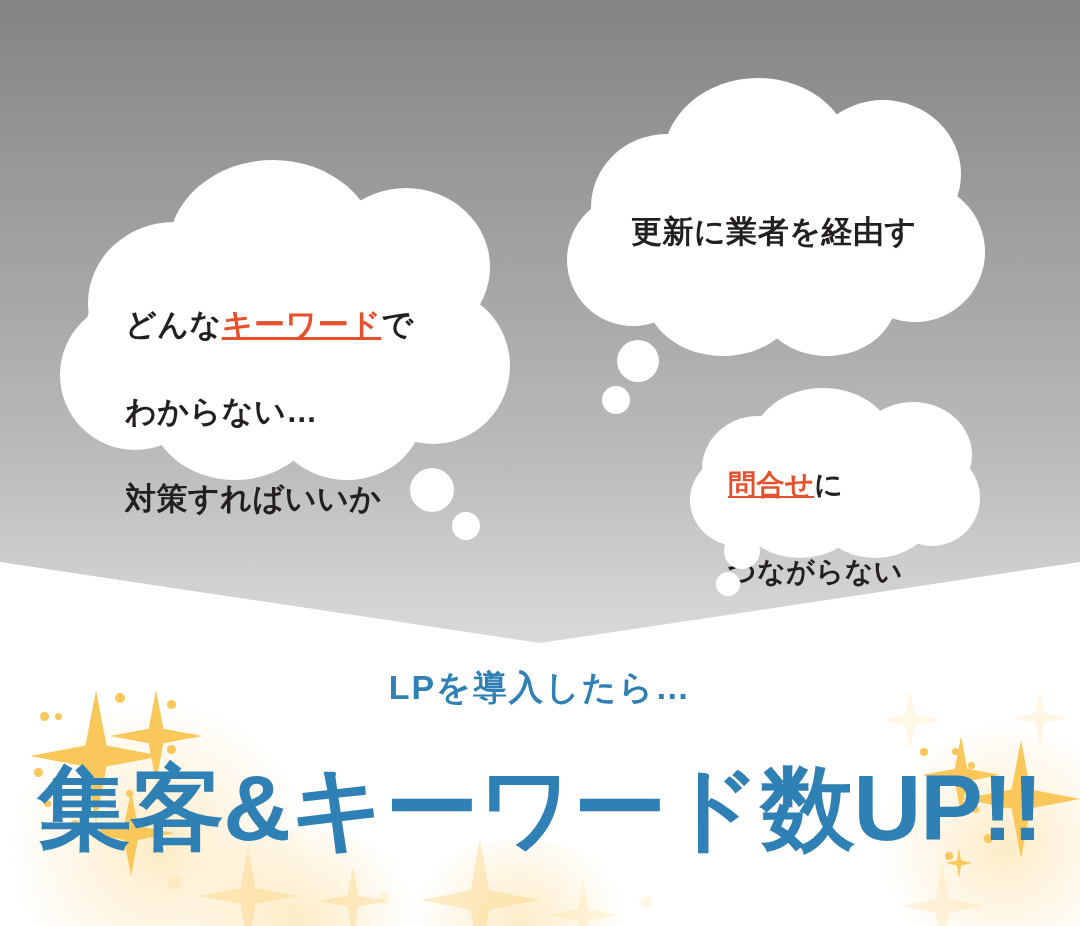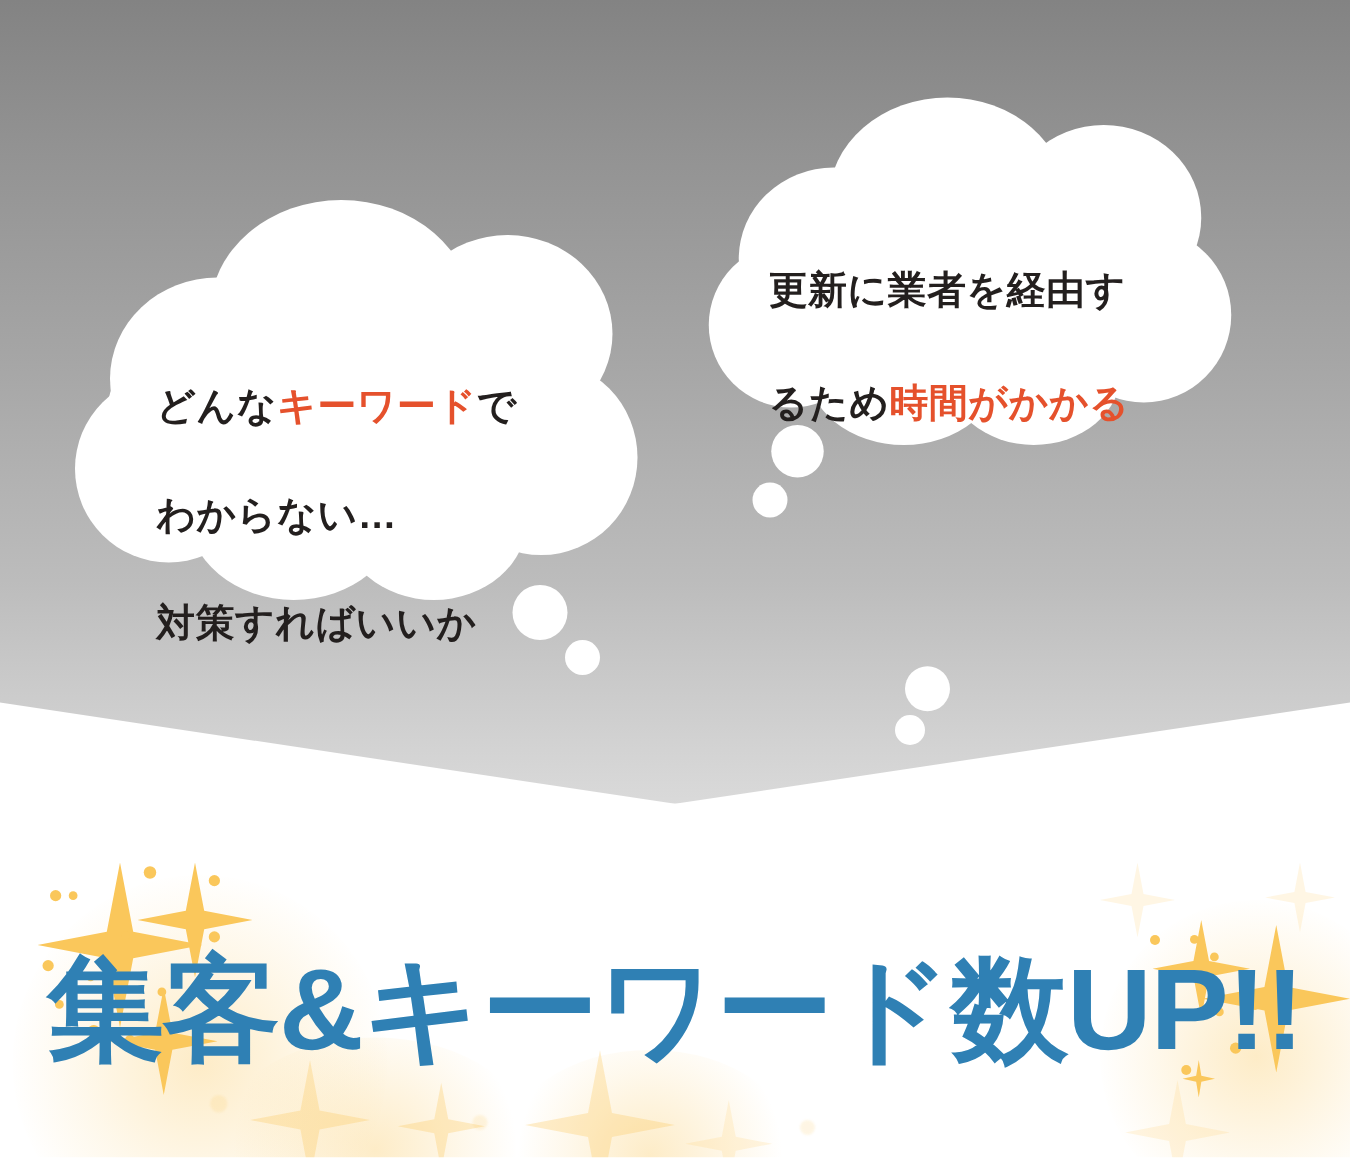--- a/index.html
+++ b/index.html
@@ -69,33 +69,33 @@
     border-radius: 48% 52% 50% 50% / 50%;
   }
   .bubble .txt {
     position: absolute;
     z-index: 3;
     color: #231f1e;
     font-weight: 700;
     line-height: 1.36;
     white-space: pre-line;
   }
-  .hl-orange { color: #e5512c; }
+  .hl-orange { color: #e5512c; text-decoration: underline; }
 
   
   #bubbleA { left: 60px; top: 160px; width: 450px; height: 320px; }
   #bubbleA .txt {
     left: 65px; top: 100px; width: 340px;
     font-size: 31px; letter-spacing: 0.5px; line-height: 1.40;
   }
 
   
   #bubbleB { left: 567px; top: 78px; width: 418px; height: 280px; }
   #bubbleB .txt {
-    left: 48px; top: 86px; width: 340px;
+    left: 64px; top: 86px; width: 340px;
     font-size: 31px; letter-spacing: 0.5px; line-height: 1.46;
   }
 
   
   #bubbleC { left: 690px; top: 388px; width: 290px; height: 170px; }
   #bubbleC .txt {
     left: 38px; top: 32px; width: 240px;
     font-size: 28px; letter-spacing: 0.5px; line-height: 1.55;
   }
 
@@ -200,26 +200,39 @@
     <div class="lobe" style="left:96px;  top:0px;   width:190px; height:164px;"></div>
     <div class="lobe" style="left:238px; top:22px;  width:156px; height:148px;"></div>
     <div class="lobe" style="left:24px;  top:56px;  width:152px; height:146px;"></div>
     <div class="lobe" style="left:0px;   top:116px; width:132px; height:132px;"></div>
     <div class="lobe" style="left:278px; top:104px; width:140px; height:140px;"></div>
     <div class="lobe" style="left:78px;  top:152px; width:156px; height:126px;"></div>
     <div class="lobe" style="left:190px; top:160px; width:140px; height:118px;"></div>
     <div class="body" style="left:22px; top:60px; width:374px; height:178px;"></div>
     <div class="txt">
       <div><span>更新に業者を経由す</span></div>
-      <div><span>るため</span><span class="hl-orange">時間がかかる</span></div>
     </div>
   </div>
   <div class="tail" style="left:617px; top:340px; width:42px; height:42px;"></div>
   <div class="tail" style="left:602px; top:386px; width:28px; height:28px;"></div>
 
+  <div class="bubble" id="bubbleC">
+    <div class="lobe" style="left:62px;  top:0px;   width:142px; height:112px;"></div>
+    <div class="lobe" style="left:164px; top:14px;  width:118px; height:106px;"></div>
+    <div class="lobe" style="left:12px;  top:28px;  width:112px; height:106px;"></div>
+    <div class="lobe" style="left:0px;   top:66px;  width:96px;  height:92px;"></div>
+    <div class="lobe" style="left:194px; top:62px;  width:96px;  height:96px;"></div>
+    <div class="lobe" style="left:52px;  top:86px;  width:116px; height:84px;"></div>
+    <div class="lobe" style="left:130px; top:92px;  width:110px; height:78px;"></div>
+    <div class="body" style="left:14px; top:34px; width:262px; height:110px;"></div>
+    <div class="txt">
+      <div><span class="hl-orange">問合せ</span><span>に</span></div>
+      <div><span>つながらない</span></div>
+    </div>
+  </div>
   <div class="tail" style="left:724px; top:533px; width:36px; height:36px;"></div>
   <div class="tail" style="left:716px; top:572px; width:24px; height:24px;"></div>
 
   <div class="bottom"></div>
 
   <div class="glow" style="left:10px;  top:700px; width:300px; height:300px;"></div>
   <div class="glow" style="left:880px; top:720px; width:250px; height:250px;"></div>
   <div class="glow" style="left:170px; top:830px; width:260px; height:180px;"></div>
   <div class="glow" style="left:400px; top:840px; width:240px; height:170px;"></div>
 
@@ -254,15 +267,16 @@
   <div class="sparkle faded" style="left:318px; top:866px; width:70px;  height:70px;"></div>
   <div class="sparkle faded" style="left:420px; top:840px; width:120px; height:120px;"></div>
   <div class="sparkle faded2" style="left:548px; top:880px; width:70px; height:70px;"></div>
   <div class="sparkle faded2" style="left:880px; top:690px; width:60px; height:60px;"></div>
   <div class="sparkle faded2" style="left:1012px; top:690px; width:56px; height:56px;"></div>
   <div class="sparkle faded2" style="left:900px; top:864px; width:84px; height:84px;"></div>
   <div class="dot faded2" style="left:168px; top:876px; width:14px; height:14px;"></div>
   <div class="dot faded2" style="left:378px; top:892px; width:12px; height:12px;"></div>
   <div class="dot faded2" style="left:640px; top:896px; width:12px; height:12px;"></div>
 
+  <div class="sub-head">LPを導入したら…</div>
   <div class="main-head">集客&amp;キーワード数UP!!</div>
 
 </div>
 
 </body></html>

